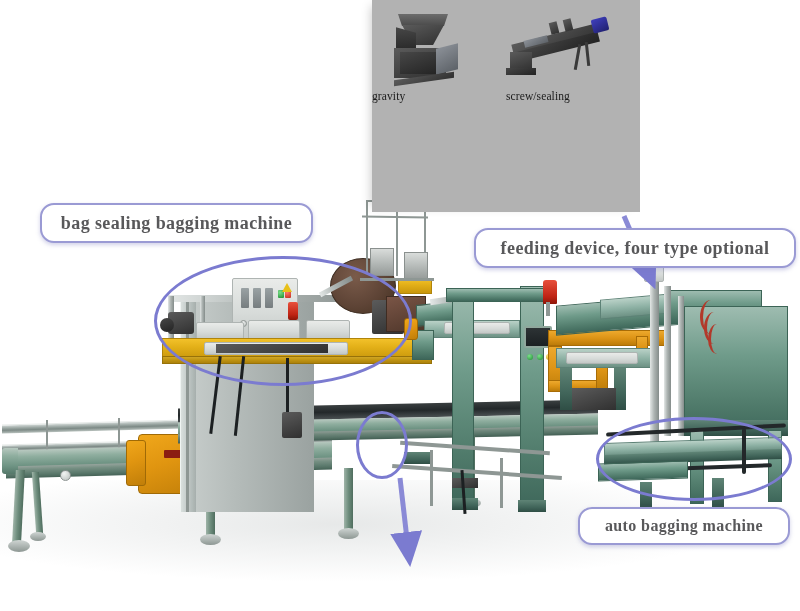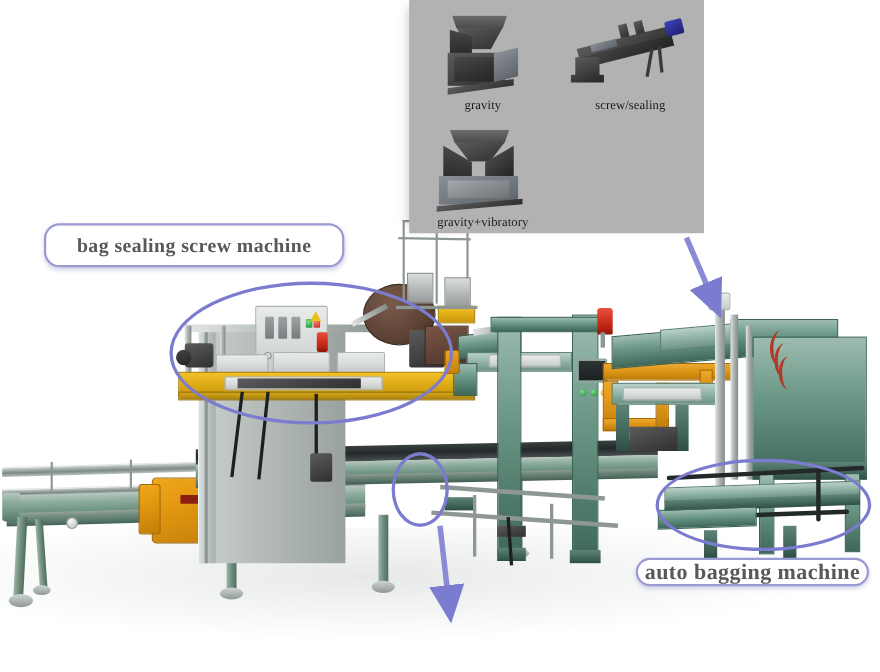--- a/index.html
+++ b/index.html
@@ -160,21 +160,21 @@
   }
   .feed-grid {
     position: absolute; inset: 0;
     display: grid;
     grid-template-columns: 1fr 1fr;
     grid-template-rows: 1fr 1fr;
   }
   .feed-cell {
     position: relative;
     display: flex; flex-direction: column;
-    align-items: center; justify-content: flex-end;
+    justify-content: flex-end;
     padding-bottom: 4px;
   }
   .feed-art { position: relative; width: 108px; height: 74px; }
   .feed-label {
     font-family: "Liberation Serif", serif;
     font-size: 11.5px; color: #1b1b1b; margin-top: 4px;
     letter-spacing: .1px; white-space: nowrap;
   }
   
   .hop-top {
@@ -409,32 +409,20 @@
           <div class="blk" style="left:58px; top:7px; width:8px; height:12px; transform:rotate(-14deg);"></div>
           <div class="blue-cap" style="left:86px; top:6px; width:16px; height:14px; transform:rotate(-14deg);"></div>
           <div class="blk" style="left:4px; top:40px; width:22px; height:18px;"></div>
           <div class="blk2" style="left:0px; top:56px; width:30px; height:7px;"></div>
           <div class="thin-line" style="left:70px; top:32px; width:3px; height:26px; background:#3a3a3a; transform:rotate(10deg);"></div>
           <div class="thin-line" style="left:80px; top:30px; width:3px; height:24px; background:#3a3a3a; transform:rotate(-6deg);"></div>
         </div>
         <div class="feed-label">screw/sealing</div>
       </div>
 
-      <div class="feed-cell">
-        <div class="feed-art">
-          <div class="hop-top" style="left:24px; top:0px; width:54px; height:12px; clip-path:polygon(0 0,100% 0,92% 100%,8% 100%);"></div>
-          <div class="blk" style="left:28px; top:11px; width:46px; height:18px; clip-path:polygon(0 0,100% 0,70% 100%,30% 100%);"></div>
-          <div class="blk2" style="left:18px; top:22px; width:26px; height:28px; transform:skewY(30deg);"></div>
-          <div class="blk2" style="left:56px; top:22px; width:26px; height:28px; transform:skewY(-30deg);"></div>
-          <div class="gry" style="left:14px; top:42px; width:72px; height:26px;"></div>
-          <div class="gry2" style="left:22px; top:46px; width:56px; height:16px;"></div>
-          <div class="blk" style="left:12px; top:66px; width:78px; height:5px; transform:skewY(-5deg);"></div>
-        </div>
-        <div class="feed-label">gravity+vibratory</div>
-      </div>
 
 
     </div>
   </div>
 
   <svg class="ann" viewBox="0 0 800 611">
     <defs>
       <marker id="arrowhead" markerWidth="7" markerHeight="7" refX="3.2" refY="3.2" orient="auto">
         <path d="M0,0 L7,3.2 L0,6.4 z" fill="#7b7bd0"></path>
       </marker>
@@ -443,22 +431,25 @@
     <line x1="624" y1="216" x2="648" y2="272" stroke="#8a8ad6" stroke-width="5" marker-end="url(#arrowhead)"></line>
 
     <line x1="400" y1="478" x2="408" y2="548" stroke="#8a8ad6" stroke-width="5" marker-end="url(#arrowhead)"></line>
   </svg>
 
   <div class="ellipse" style="left:154px; top:256px; width:258px; height:130px;"></div>
   <div class="ellipse" style="left:356px; top:411px; width:52px; height:68px;"></div>
   <div class="ellipse" style="left:596px; top:417px; width:196px; height:84px;"></div>
 
   <div class="callout" style="left:40px; top:203px; width:273px; height:40px; font-size:18px;">
-    <span>bag sealing screw machine</span>
-  </div>
-
-
-  <div class="callout" style="left:578px; top:507px; width:212px; height:26px; font-size:20px;">
+    <span>bag sealing bagging machine</span>
+  </div>
+
+  <div class="callout" style="left:474px; top:228px; width:322px; height:40px; font-size:18px;">
+    <span>feeding device, four type optional</span>
+  </div>
+
+  <div class="callout" style="left:578px; top:507px; width:212px; height:38px; font-size:16px;">
     <span>auto bagging machine</span>
   </div>
 
 
 </div>
 
 </body></html>

